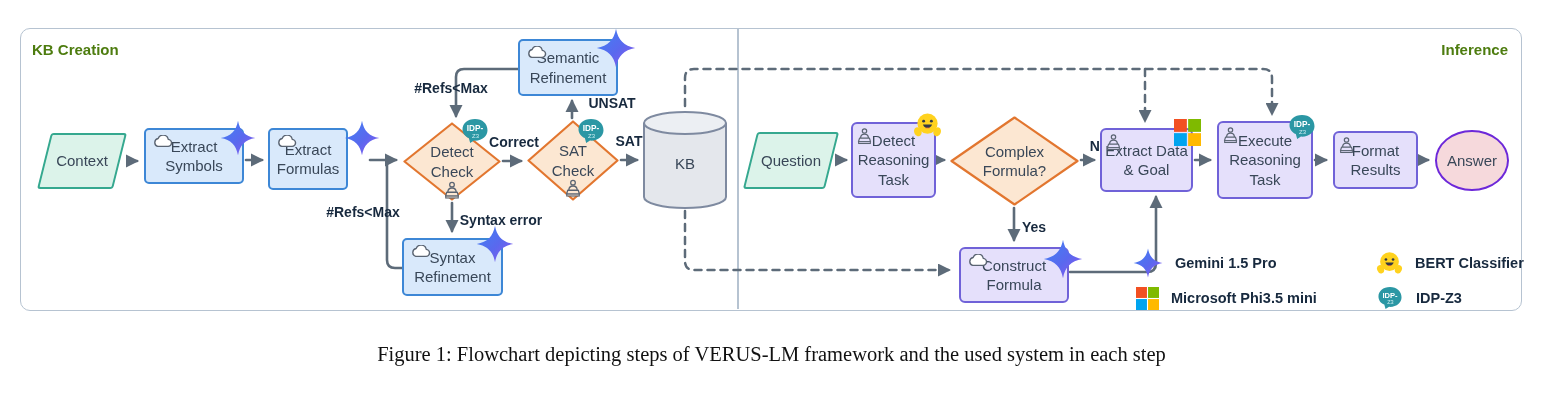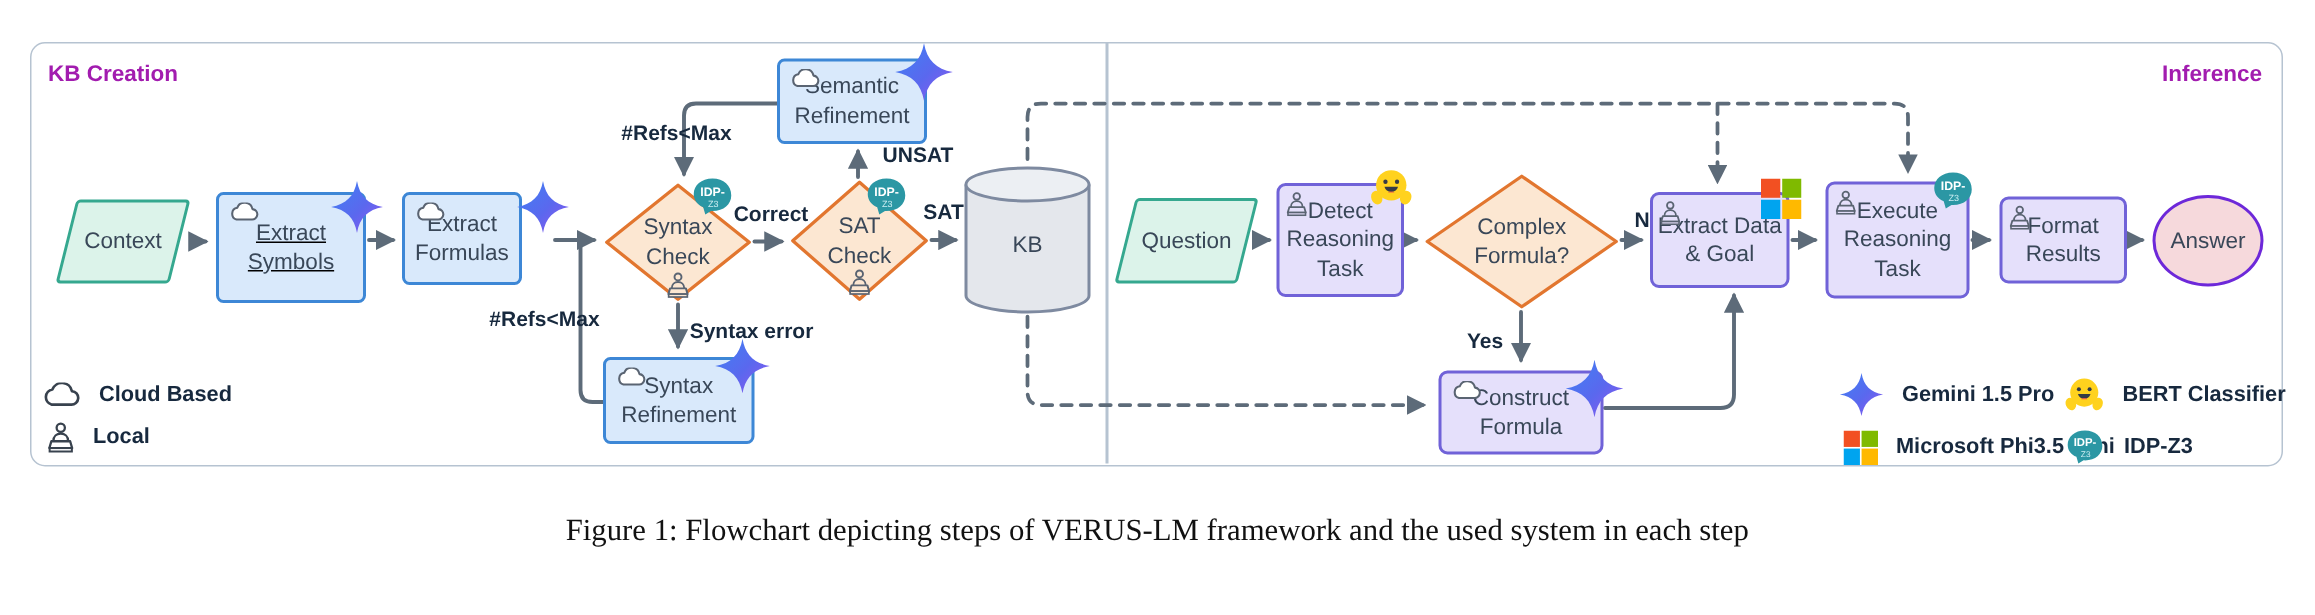--- a/index.html
+++ b/index.html
@@ -1,21 +1,21 @@
 <!DOCTYPE html>
 <html><head>
 <meta charset="utf-8">
 <style>
   html,body{margin:0;padding:0;background:#ffffff;}
   .stage{position:relative;width:1543px;height:410px;background:#fff;overflow:hidden;
          font-family:"Liberation Sans",sans-serif;}
   .panel{position:absolute;left:20px;top:28px;width:1500px;height:281px;
          border:1.5px solid #b6c3d1;border-radius:10px;background:#fff;}
   .divider{position:absolute;left:737px;top:28px;width:1.5px;height:281px;background:#b6c3d1;}
-  .section-title{position:absolute;font-size:15px;font-weight:bold;color:#a21caf;}
+  .section-title{position:absolute;font-size:15px;font-weight:bold;color:#4d7c0f;}
   .svg-layer{position:absolute;left:0;top:0;z-index:1;}
   .node{position:absolute;z-index:2;display:flex;align-items:center;justify-content:center;
         text-align:center;box-sizing:border-box;}
   .nlabel{font-size:15px;line-height:1.28;color:#394758;position:relative;z-index:2;}
   .box{border-radius:5px;}
   .blue{background:#d9e9fb;border:2px solid #3d87d6;}
   .purple{background:#e5e0fb;border:2px solid #7062d8;border-radius:6px;}
   .para{background:transparent;}
   .pbg{position:absolute;left:6px;right:6px;top:0;bottom:0;transform:skewX(-14deg);
        border-radius:3px;z-index:1;}
@@ -86,28 +86,28 @@
     </g>
   </svg>
 
   <div class="elabel" style="left:451px;top:88px;">#Refs&lt;Max</div>
   <div class="elabel" style="left:363px;top:212px;">#Refs&lt;Max</div>
   <div class="elabel" style="left:514px;top:142px;">Correct</div>
   <div class="elabel" style="left:612px;top:103px;">UNSAT</div>
   <div class="elabel" style="left:629px;top:141px;">SAT</div>
   <div class="elabel" style="left:501px;top:220px;">Syntax error</div>
   <div class="elabel" style="left:1087px;top:146px;padding-left:24px;">No</div>
-  <div class="elabel" style="left:990px;top:227px;">Yes</div>
+  <div class="elabel" style="left:1034px;top:227px;">Yes</div>
 
   <div class="node para" style="left:38px;top:133px;width:88px;height:56px;">
     <i class="pbg green"></i>
     <div class="nlabel">Context</div>
   </div>
 
-  <div class="node box blue" style="left:144px;top:128px;width:100px;height:74px;text-decoration:underline;">
+  <div class="node box blue" style="left:144px;top:128px;width:100px;height:56px;">
     <span class="icon" style="left:6px;top:5px;">
       <svg width="21" height="13" viewBox="0 0 26 16">
           <path d="M7 14 h12.6 a4.3 4.3 0 0 0 .6 -8.6 A6.6 6.6 0 0 0 7.6 4.3 A5 5 0 0 0 7 14 Z" fill="#fff" stroke="#5a6472" stroke-width="1.7" stroke-linejoin="round"></path>
         </svg>
     </span>
     <span class="icon" style="left:74px;top:-10px;">
       <svg width="36" height="36" viewBox="0 0 100 100">
           <path d="M50 2 C55 30 70 45 98 50 C70 55 55 70 50 98 C45 70 30 55 2 50 C30 45 45 30 50 2 Z" fill="url(#gemGrad)"></path>
         </svg>
     </span>
@@ -168,21 +168,21 @@
         </svg>
     </span>
     <span class="icon" style="left:41px;top:58px;">
       <svg width="16" height="20" viewBox="0 0 20 22">
           <circle cx="10" cy="4.3" r="2.9" fill="#fce7d2" stroke="#5a6472" stroke-width="1.6"></circle>
           <path d="M4.8 13.8 c0-3.4 2.4-5.3 5.2-5.3 s5.2 1.9 5.2 5.3" fill="#fce7d2" stroke="#5a6472" stroke-width="1.6"></path>
           <path d="M3.4 13.8 h13.2 l1.4 4.8 h-16 Z" fill="#fce7d2" stroke="#5a6472" stroke-width="1.6" stroke-linejoin="round"></path>
           <rect x="2.2" y="18.6" width="15.6" height="2.4" fill="#fce7d2" stroke="#5a6472" stroke-width="1.4"></rect>
         </svg>
     </span>
-    <div class="nlabel">Syntax Check</div>
+    <div class="nlabel">Detect Check</div>
   </div>
 
   <div class="node diamond" style="left:527px;top:120px;width:92px;height:81px;">
     <svg class="dshape" width="92" height="81" viewBox="0 0 92 81">
       <polygon points="46,1.5 90.5,40.5 46,79.5 1.5,40.5" fill="#fce7d2" stroke="#e2762f" stroke-width="2.2" stroke-linejoin="round"></polygon>
     </svg>
     <span class="icon" style="left:49px;top:-2px;">
       <svg width="30" height="26" viewBox="0 0 30 26">
           <path d="M15 1 C7.5 1 2.5 5.6 2.5 11.3 c0 4 2.4 7.2 6.3 8.8 L10.2 25 l3.8 -2.4 c.4 0 .7 .1 1 .1 7.6 0 12.5 -4.7 12.5 -10.4 C27.5 5.6 22.5 1 15 1 Z" fill="#2b97a4"></path>
           <text x="15" y="12.5" font-size="8.2" font-weight="bold" fill="#fff" text-anchor="middle">IDP-</text>
@@ -305,43 +305,22 @@
           <rect x="2.2" y="18.6" width="15.6" height="2.4" fill="#e5e0fb" stroke="#5a6472" stroke-width="1.4"></rect>
         </svg>
     </span>
     <div class="nlabel">Format Results</div>
   </div>
 
   <div class="node ellipse" style="left:1435px;top:130px;width:74px;height:61px;">
     <div class="nlabel">Answer</div>
   </div>
 
-  <div class="legend-left">
-    <div class="lrow">
-      <span class="icon" style="position:static;">
-        <svg width="27" height="17" viewBox="0 0 26 16">
-            <path d="M7 14 h12.6 a4.3 4.3 0 0 0 .6 -8.6 A6.6 6.6 0 0 0 7.6 4.3 A5 5 0 0 0 7 14 Z" fill="#fff" stroke="#38424e" stroke-width="1.7" stroke-linejoin="round"></path>
-          </svg>
-      </span>
-      <span class="litext">Cloud Based</span>
-    </div>
-    <div class="lrow">
-      <span class="icon" style="position:static;margin-left:4px;">
-        <svg width="19" height="21" viewBox="0 0 20 22">
-            <circle cx="10" cy="4.3" r="2.9" fill="#fff" stroke="#38424e" stroke-width="1.6"></circle>
-            <path d="M4.8 13.8 c0-3.4 2.4-5.3 5.2-5.3 s5.2 1.9 5.2 5.3" fill="#fff" stroke="#38424e" stroke-width="1.6"></path>
-            <path d="M3.4 13.8 h13.2 l1.4 4.8 h-16 Z" fill="#fff" stroke="#38424e" stroke-width="1.6" stroke-linejoin="round"></path>
-            <rect x="2.2" y="18.6" width="15.6" height="2.4" fill="#fff" stroke="#38424e" stroke-width="1.4"></rect>
-          </svg>
-      </span>
-      <span class="litext">Local</span>
-    </div>
-  </div>
-
-  <div class="legend-col" style="left:1226px;">
+
+  <div class="legend-col" style="left:1133px;">
     <div class="lrow" style="height:26px;">
       <span class="icon" style="position:static;">
         <svg width="30" height="30" viewBox="0 0 100 100">
             <path d="M50 2 C55 30 70 45 98 50 C70 55 55 70 50 98 C45 70 30 55 2 50 C30 45 45 30 50 2 Z" fill="url(#gemGrad)"></path>
           </svg>
       </span>
       <span class="litext">Gemini 1.5 Pro</span>
     </div>
     <div class="lrow" style="height:26px;">
       <span class="icon" style="position:static;margin-left:3px;">

